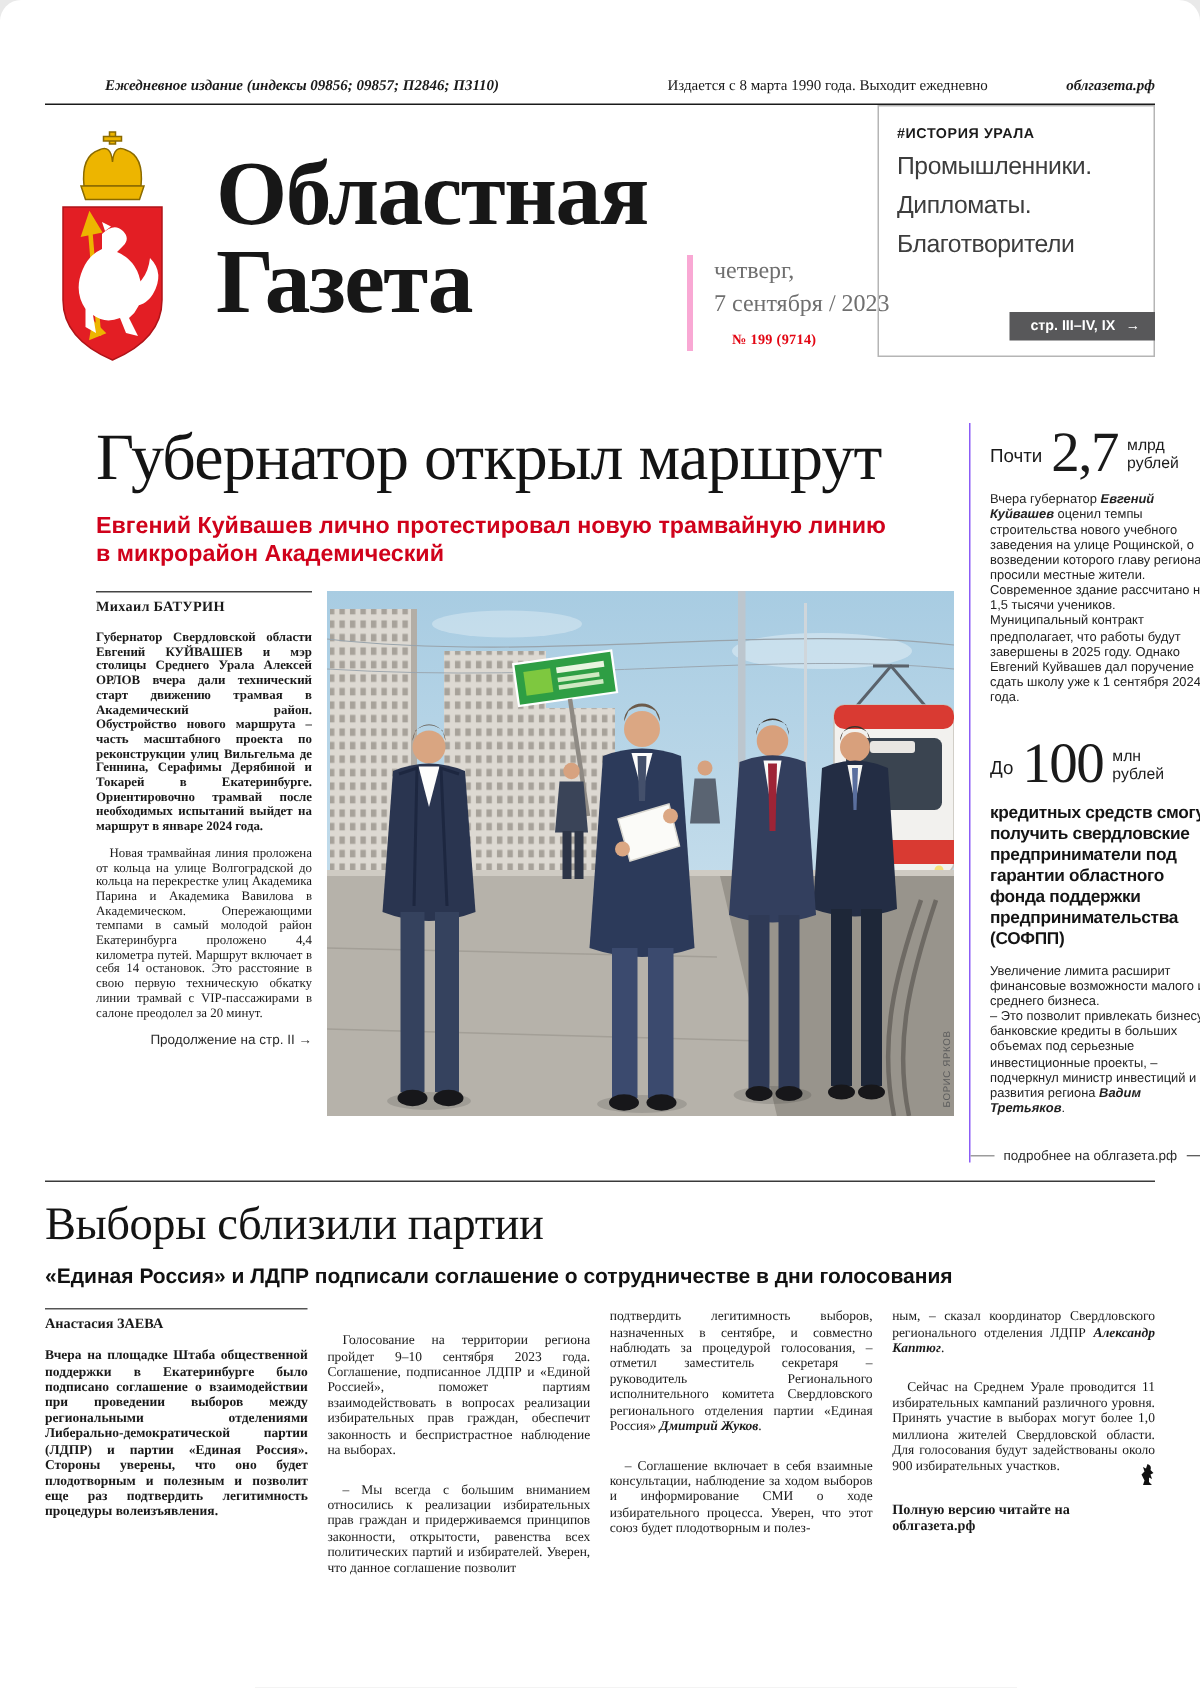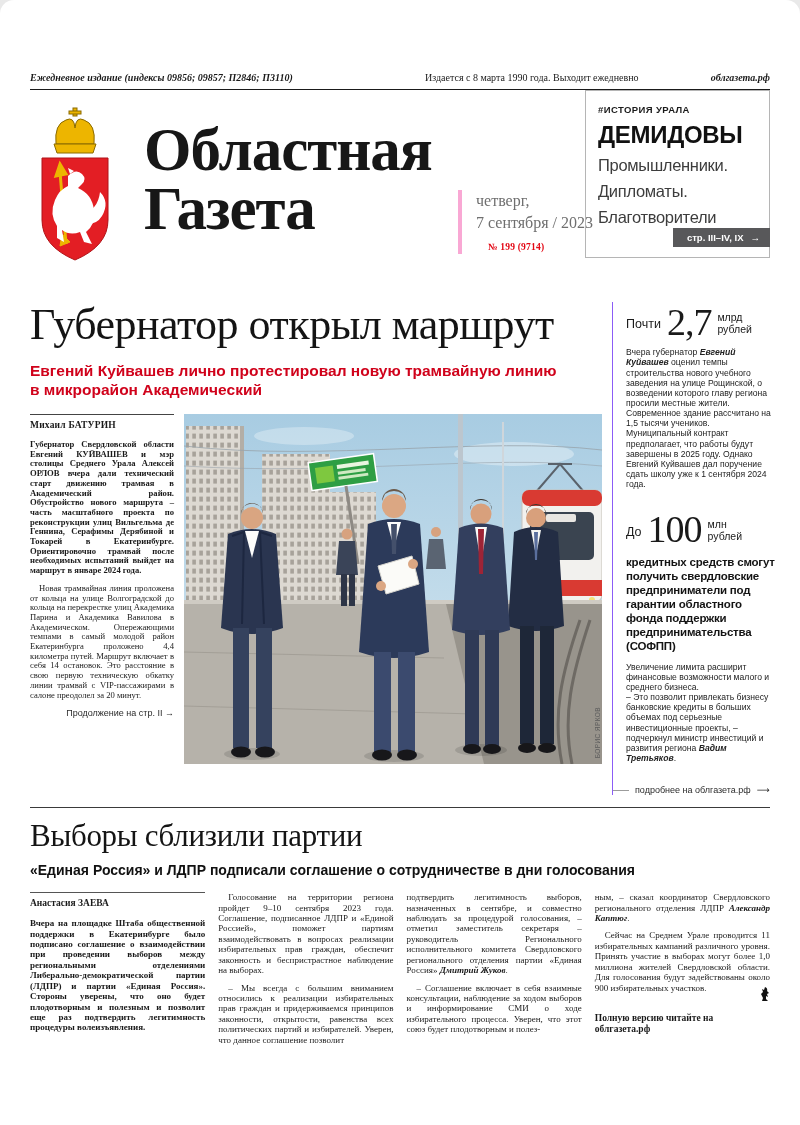--- a/index.html
+++ b/index.html
@@ -3,21 +3,21 @@
 <meta charset="utf-8">
 <style>
   * { margin:0; padding:0; box-sizing:border-box; }
   html,body { background:#e9e9e9; }
   .page {
     position:relative; width:800px; height:1125px; margin:0 auto;
     background:#ffffff; font-family:"Liberation Serif", serif; color:#1a1a1a;
     padding:0 30px; overflow:hidden; border-radius:14px 14px 0 0;
   }
   
-  .topbar { display:flex; align-items:flex-end; padding-top:72px; font-size:10px; }
+  .topbar { display:flex; align-items:flex-end; padding-top:52px; font-size:10px;margin-left:40px; }
   .topbar .tb-left  { font-style:italic; font-weight:600; flex:0 0 auto; }
   .topbar .tb-center{ flex:1 1 auto; text-align:center; padding-left:60px; }
   .topbar .tb-right { font-style:italic; font-weight:700; }
   .topbar-rule { border-bottom:1.5px solid #1a1a1a; margin-top:6px; }
 
   
   .masthead { position:relative; display:flex; padding-top:14px; height:200px; }
   .coa { width:92px; flex:0 0 92px; padding-top:2px; }
   .title-block { font-family:"Liberation Serif", serif; font-weight:700; font-size:61px;
                  line-height:0.97; letter-spacing:-1px; padding-left:22px; padding-top:16px; color:#171717;}
@@ -26,21 +26,21 @@
   .date-block .issue { margin-top:8px; font-size:9.5px; font-weight:700; color:#e30613; letter-spacing:.2px;margin-left:12px;}
   .promo { position:absolute; right:0; top:0; width:185px; height:168px; border:1px solid #b5b5b5;
            padding:13px 12px; font-family:"Liberation Sans", sans-serif; }
   .promo-tag   { font-size:9.5px; font-weight:700; letter-spacing:.4px; color:#1a1a1a;}
   .promo-title { font-size:24px; font-weight:700; letter-spacing:-.3px; margin-top:6px; color:#111;}
   .promo-line  { font-size:16.5px; font-weight:400; color:#3d3d3d; margin-top:7px; letter-spacing:-.3px;}
   .promo-tab { position:absolute; right:-1px; bottom:10px; background:#58585a; color:#fff;
                font-size:9.5px; font-weight:700; padding:4px 10px 4px 14px; display:flex; gap:7px; align-items:center;}
 
   
-  .main-row { display:flex; margin-top:12px; }
+  .main-row { display:flex; margin-top:12px;margin-left:34px; }
   .lead-story { width:572px; flex:0 0 572px; }
   .headline { font-family:"Liberation Serif", serif; font-weight:500; font-size:44px;
               line-height:1.06; letter-spacing:-.5px; color:#141414;}
   .subhead  { font-family:"Liberation Sans", sans-serif; font-weight:700; font-size:15.5px;
               line-height:1.28; color:#d0021b; margin-top:12px; width:540px;}
   .story-row { display:flex; margin-top:14px; gap:10px; }
   .lead-col { width:144px; flex:0 0 144px; font-size:8.6px; line-height:1.13; text-align:justify; hyphens:auto;}
   .byline-rule { border-top:1px solid #444; margin-bottom:5px;}
   .byline { font-weight:700; font-size:9.5px; letter-spacing:.2px; margin-bottom:9px; text-align:left;}
   .lead-col p { margin-bottom:8px; }
@@ -74,21 +74,21 @@
   
   .section-rule { border-top:1px solid #3a3a3a; margin-top:12px; }
 
   
   .second { padding-top:10px; }
   .headline2 { font-family:"Liberation Serif", serif; font-weight:500; font-size:31px; letter-spacing:-.3px; color:#141414;}
   .subhead2 { font-family:"Liberation Sans", sans-serif; font-weight:700; font-size:14px; margin-top:8px; color:#111;}
   .cols { display:grid; grid-template-columns:repeat(4,1fr); gap:13px; margin-top:14px;
           font-size:9px; line-height:1.16; text-align:justify; hyphens:auto;}
   .cols p { margin-bottom:7px; }
-  .cols .ind { text-indent:10px; }
+  .cols .ind { text-indent:10px;margin-top:16px; }
   .cols .bold { font-weight:700; }
   .cols .nm { font-weight:700; font-style:italic; }
   .col1-rule { border-top:1px solid #555; margin-bottom:5px; }
   .byline2 { font-weight:700; font-size:9.5px; margin-bottom:9px; text-align:left;}
   .endmark { text-align:right; margin-top:-13px; margin-bottom:4px; }
   .col-footer { font-weight:700; font-size:9.5px; text-align:left; margin-top:10px; }
 </style>
 </head>
 <body>
 
@@ -131,21 +131,20 @@
       <div>Областная</div>
       <div>Газета</div>
     </div>
     <div class="date-block">
       <div>четверг,</div>
       <div>7 сентября / 2023</div>
       <div class="issue">№ 199 (9714)</div>
     </div>
     <aside class="promo">
       <div class="promo-tag">#ИСТОРИЯ УРАЛА</div>
-      <div class="promo-title">ДЕМИДОВЫ</div>
       <div class="promo-line">Промышленники.</div>
       <div class="promo-line">Дипломаты.</div>
       <div class="promo-line">Благотворители</div>
       <div class="promo-tab">
         <span>стр. III–IV, IX</span>
         <span>→</span>
       </div>
     </aside>
   </section>
 

